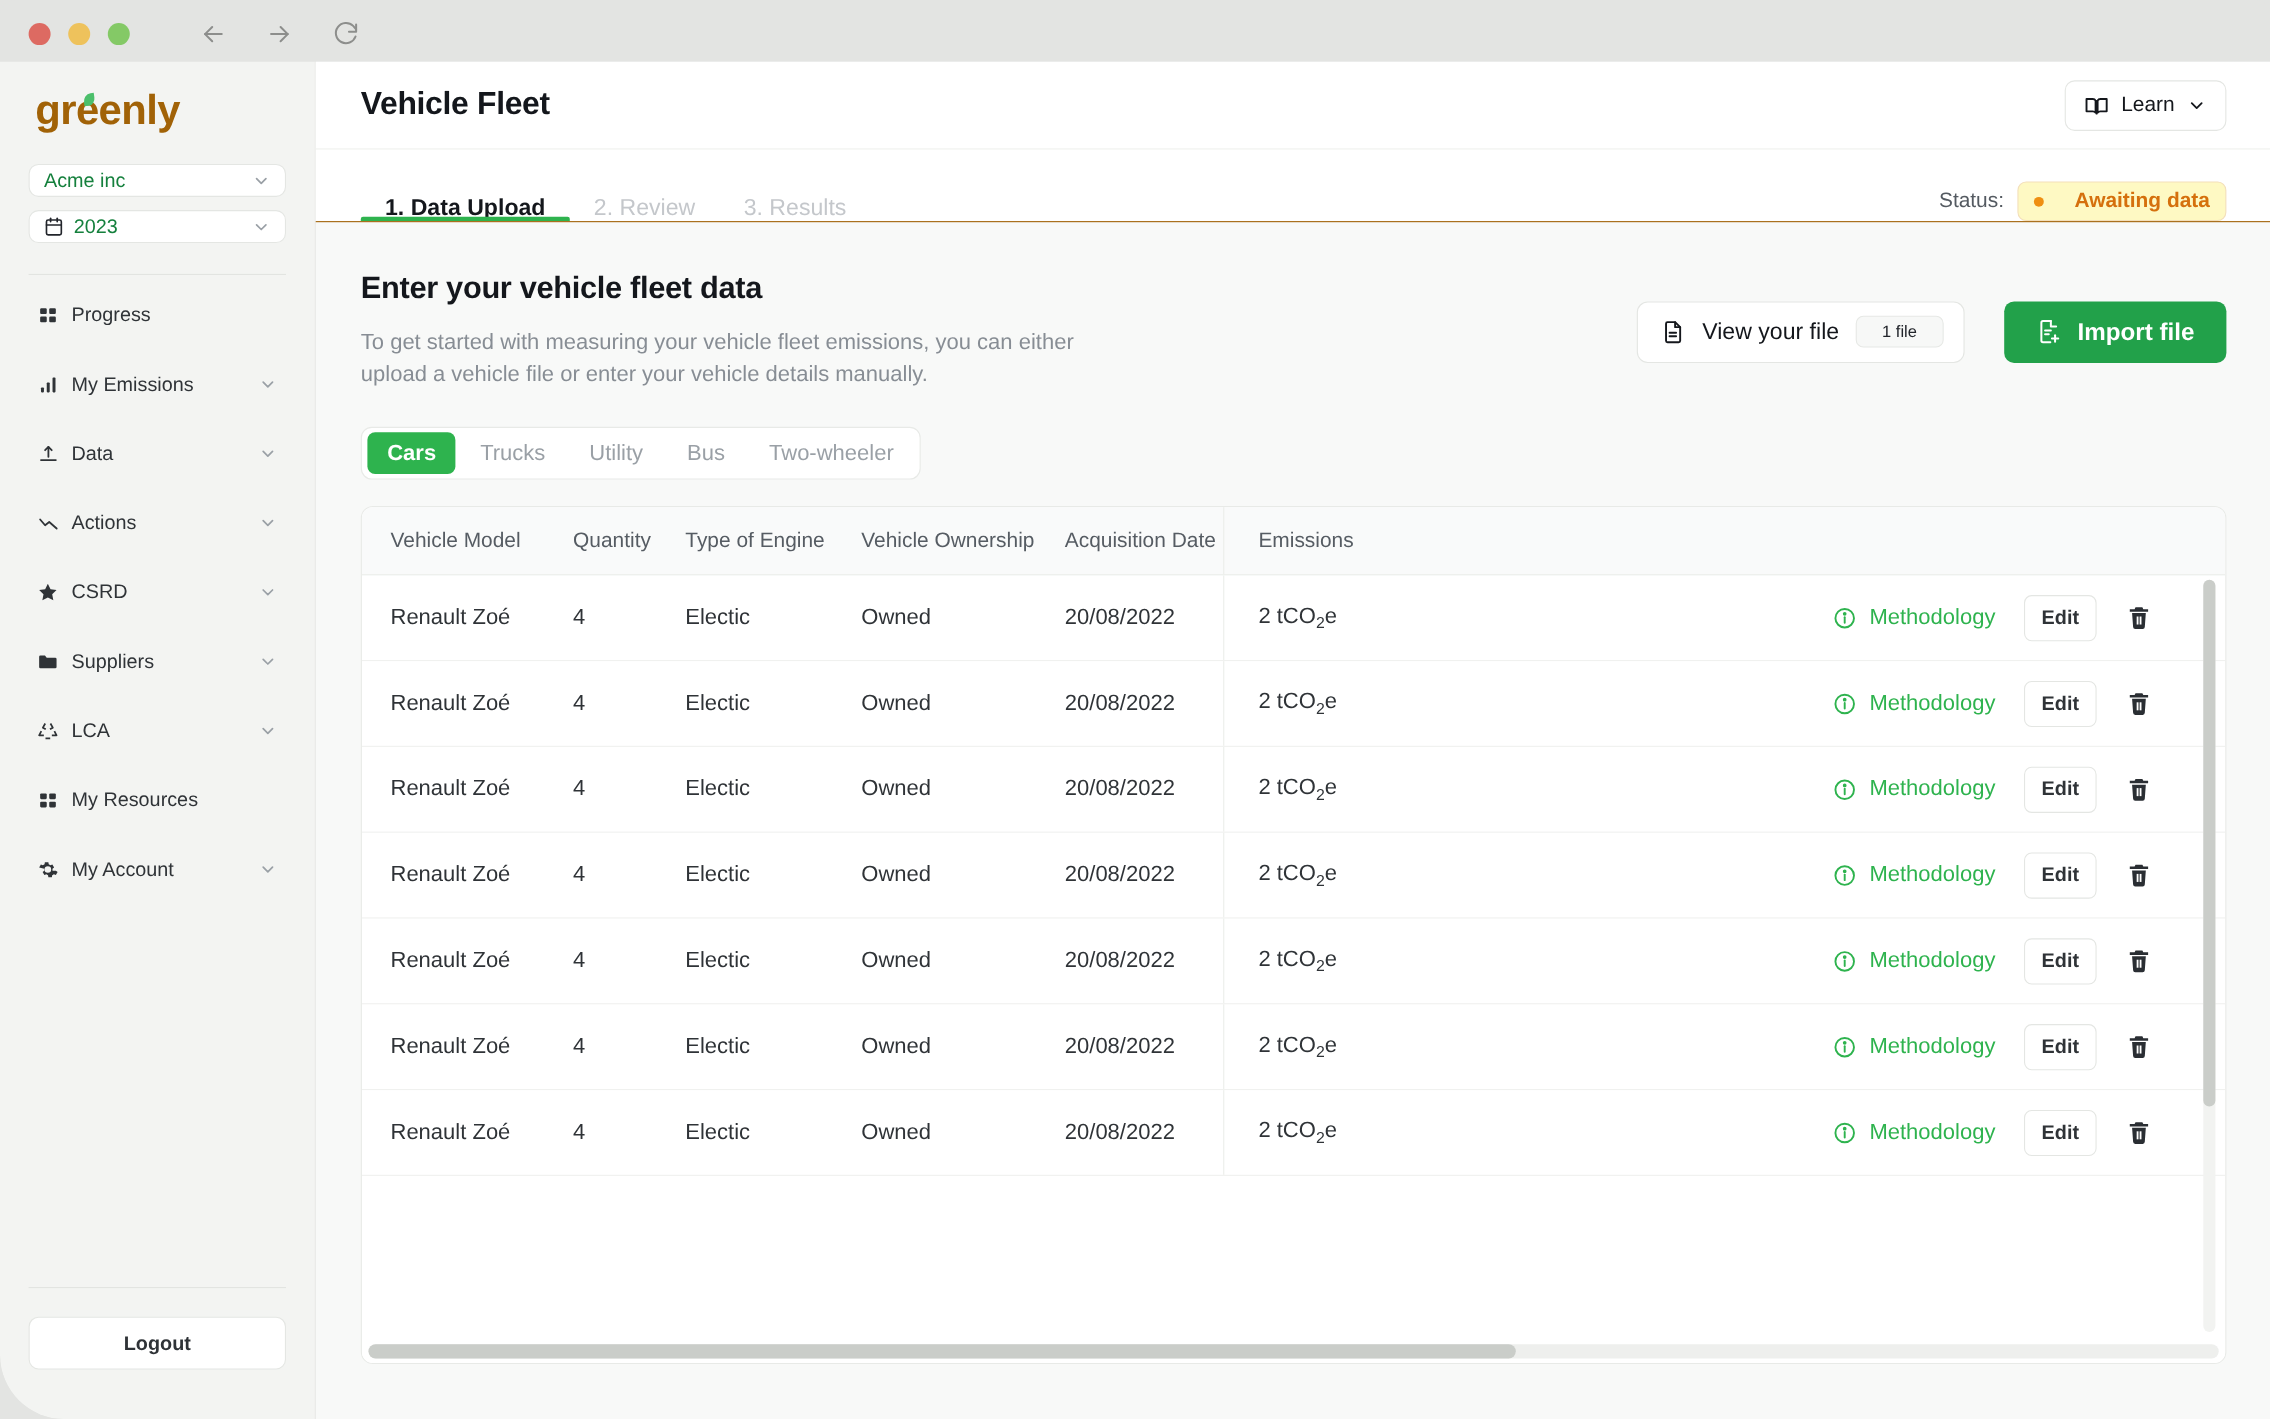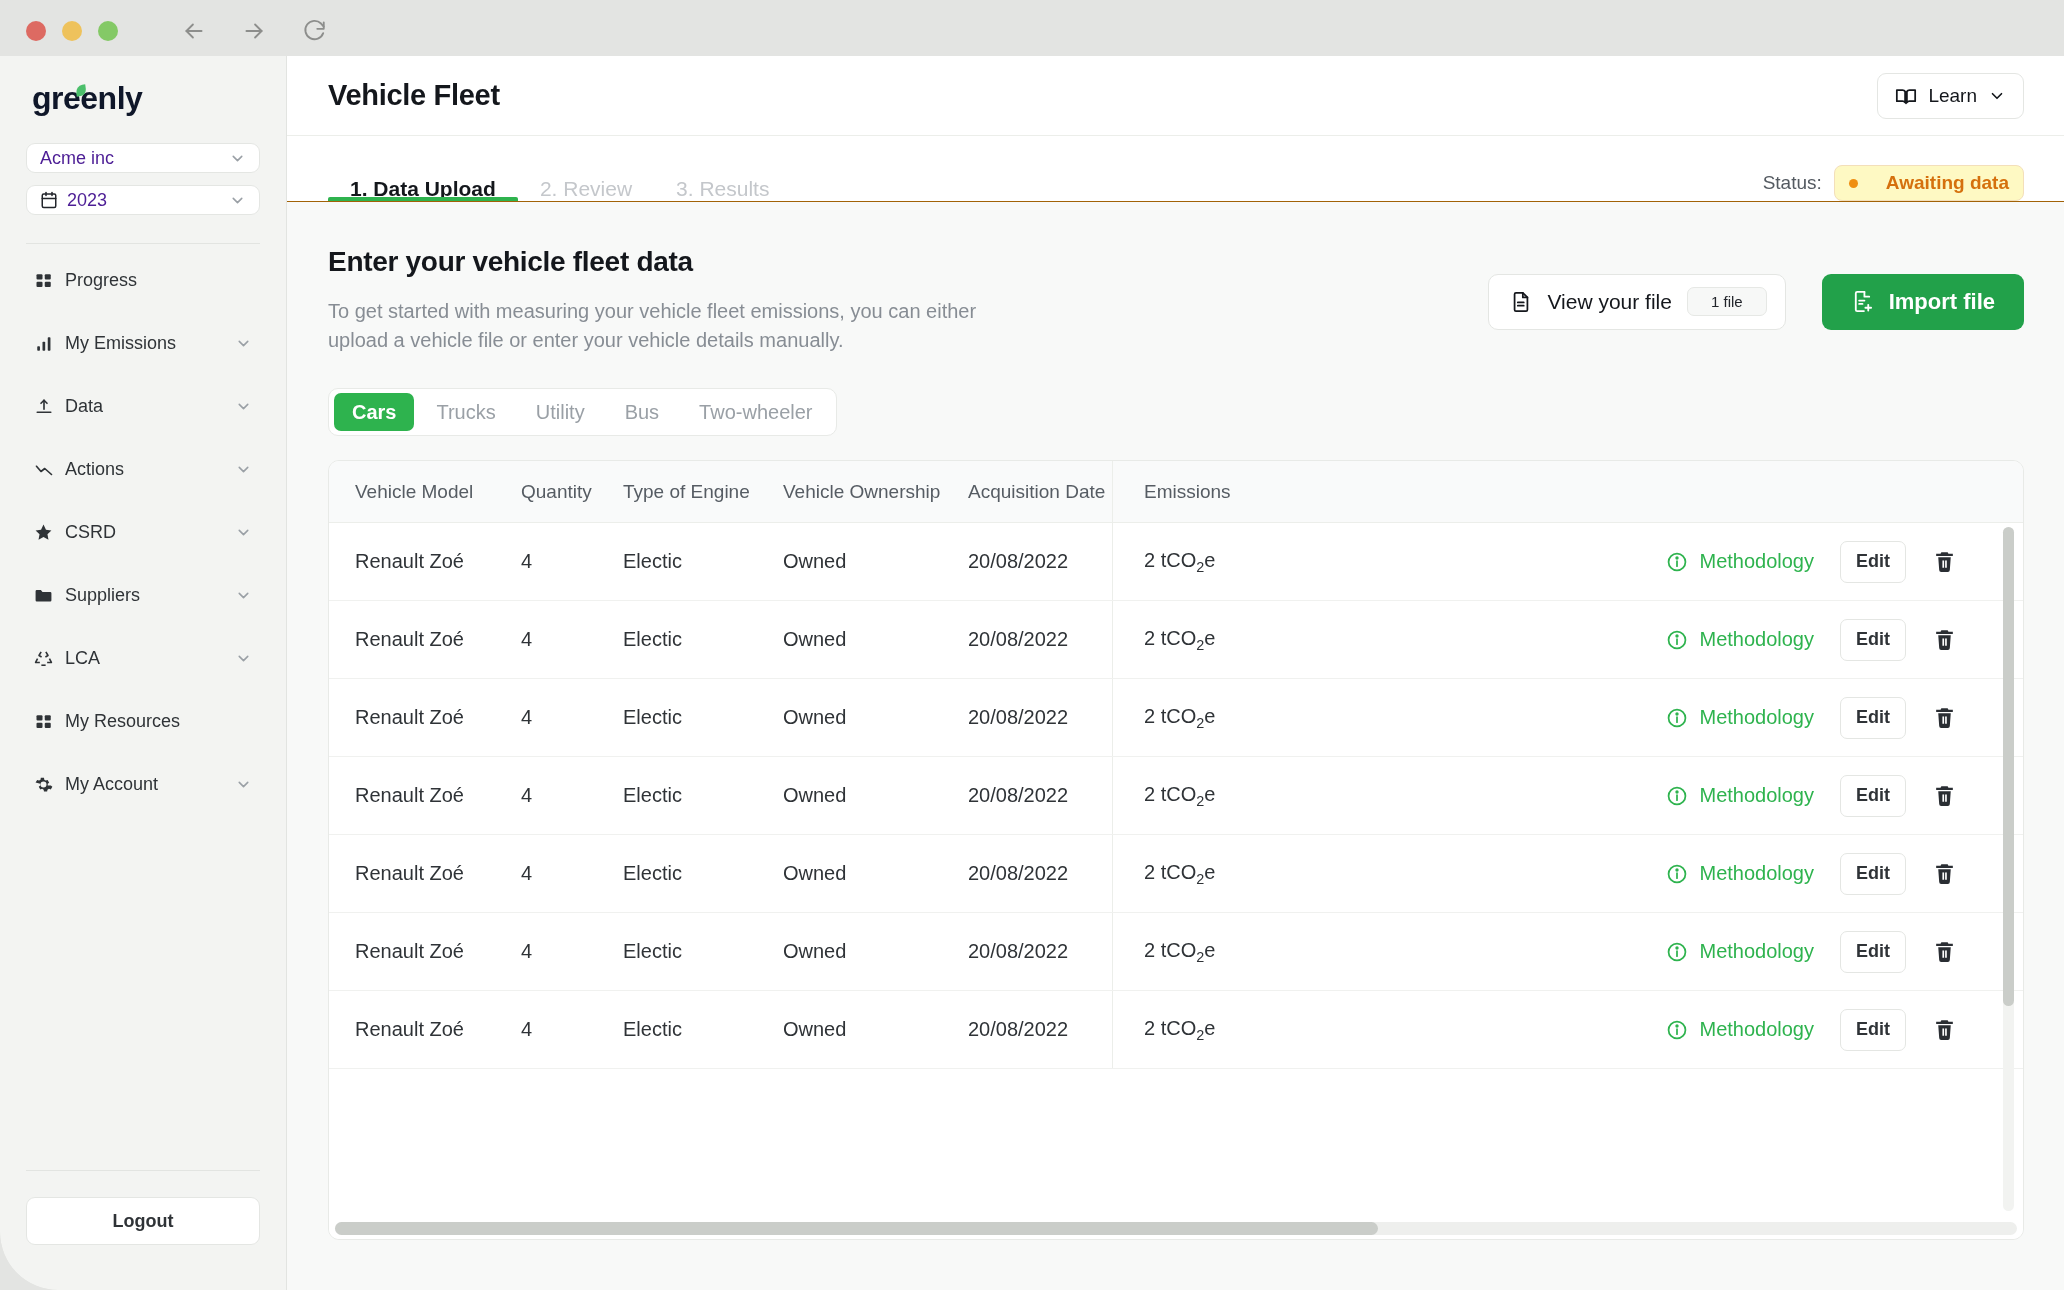--- a/index.html
+++ b/index.html
@@ -58,24 +58,24 @@
     width: 287px;
     background: #f3f4f2;
     border-right: 1px solid #e2e4e1;
     display: flex;
     flex-direction: column;
     padding: 0 26px;
     border-bottom-left-radius: 58px;
   }
   .logo {
     margin: 24px 0 26px 6px;
-    font-size: 32px;
+    font-size: 38px;
     font-weight: 700;
     letter-spacing: -0.5px;
-    color: #0f172a;
+    color: #a16207;
     position: relative;
     display: inline-block;
   }
   .logo .leaf {
     position: absolute;
     width: 10px; height: 11px;
     background: #4bbf6b;
     left: 44px; top: 5px;
     border-radius: 70% 0 60% 0;
     transform: rotate(-8deg);
@@ -84,21 +84,21 @@
   .selectbox {
     height: 29px;
     background: #fff;
     border: 1px solid #e4e6e3;
     border-radius: 9px;
     display: flex;
     align-items: center;
     padding: 14px 13px;
     margin-bottom: 12px;
     font-size: 18px;
-    color: #4c1d95;
+    color: #15803d;
     gap: 9px;
   }
   .selectbox .sb-label { flex: 1; }
   .selectbox .chev { color: #9aa0a6; display: flex; }
 
   .sb-divider { height: 1px; background: #e2e4e1; margin: 16px 0 14px; }
 
   .navlist { display: flex; flex-direction: column; gap: 18px; }
   .navitem {
     height: 45px;

